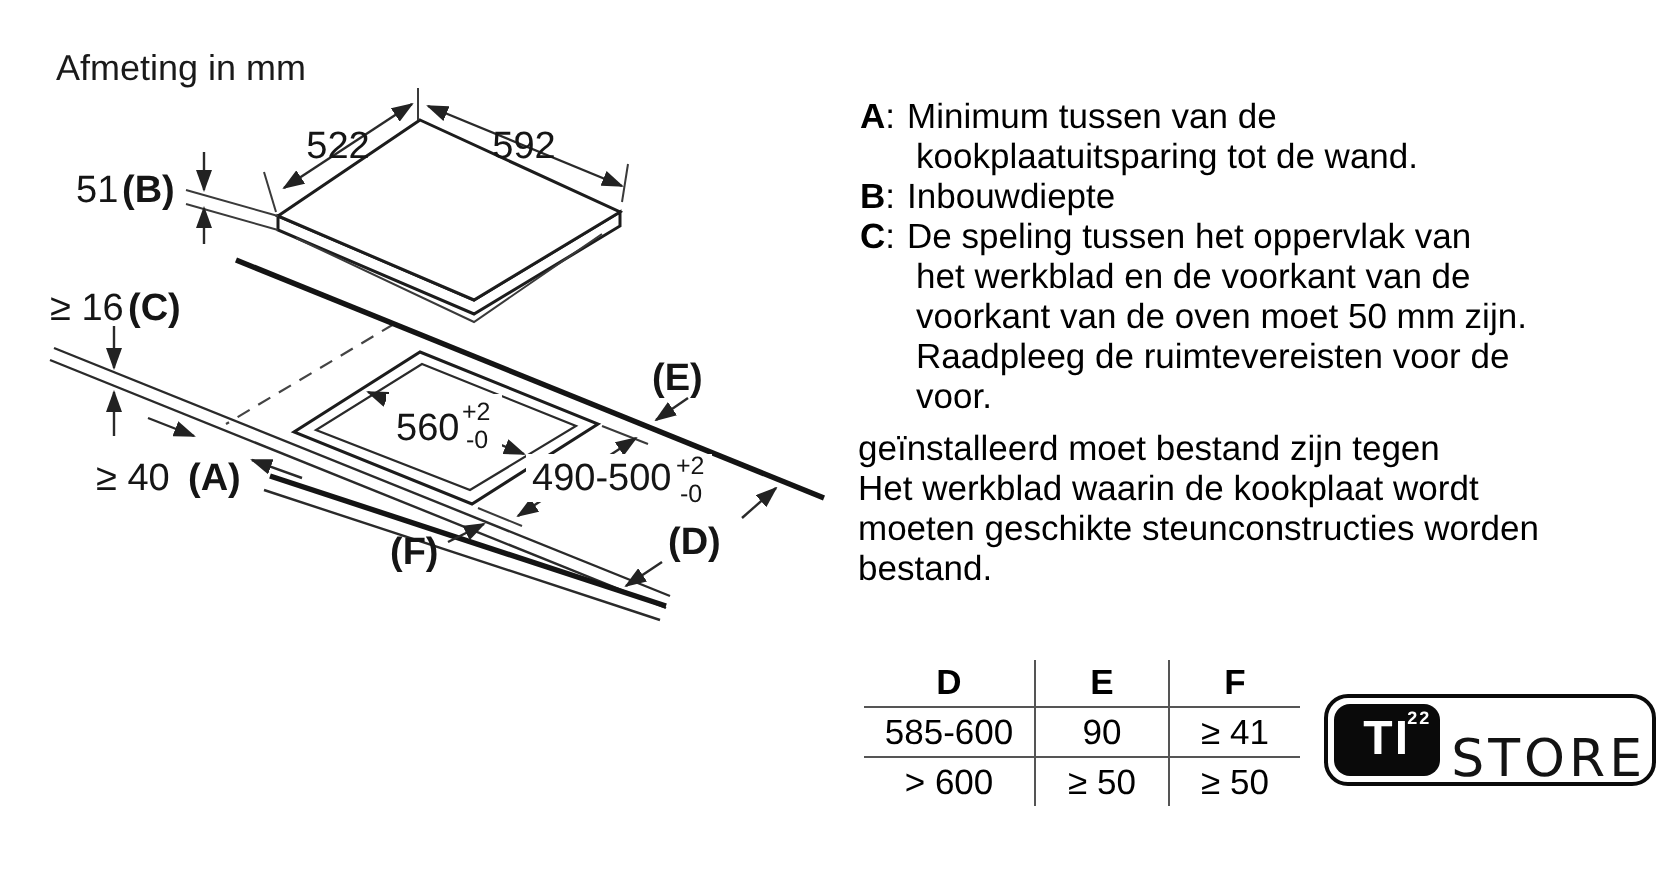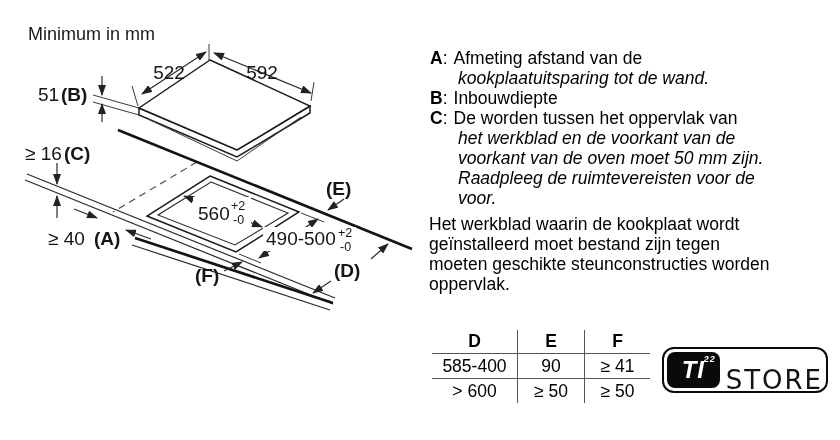--- a/index.html
+++ b/index.html
@@ -12,50 +12,50 @@
   #diagram text.tol{font-size:12.5px;}
   .ln{stroke:#2a2a2a;stroke-width:1.2;fill:none;}
   .ln-thin{stroke:#3a3a3a;stroke-width:1;fill:none;}
   .ln-thick{stroke:#141414;stroke-width:2.7;fill:none;}
   .shape{stroke:#1c1c1c;stroke-width:1.5;fill:#ffffff;}
   .shape2{stroke:#2a2a2a;stroke-width:1.1;fill:none;}
   .dash{stroke:#444;stroke-width:1.1;fill:none;stroke-dasharray:7 5;}
 
   #notes{position:absolute;left:430px;top:48px;width:400px;font-size:17.5px;line-height:20px;color:#000;}
   .note-line{white-space:nowrap;}
-  .note-cont{padding-left:28px;font-style:italic;}
+  .note-cont{padding-left:28px;}
   .nkey{font-weight:bold;}
   .nsep{margin-right:6px;}
   #paragraph{position:absolute;left:429px;top:214px;width:400px;font-size:17.5px;line-height:20px;color:#000;}
 
   #spec-table{position:absolute;left:432px;top:330px;border-collapse:collapse;
               font-size:17.5px;color:#000;text-align:center;table-layout:fixed;}
   #spec-table th{font-weight:bold;border-bottom:1.5px solid #555;height:23px;padding:0;}
   #spec-table td{height:24px;padding:0;}
   #spec-table tbody tr.r1 td{border-bottom:1.5px solid #555;}
   #spec-table th.c2,#spec-table td.c2,
   #spec-table th.c3,#spec-table td.c3{border-left:1.5px solid #555;}
   .wd{width:85px;}.we{width:66px;}.wf{width:65px;}
 
   #logo{position:absolute;left:662px;top:347px;width:166px;height:46px;box-sizing:border-box;
         border:2.5px solid #0a0a0a;border-radius:12px;background:#fff;
         display:flex;align-items:center;padding:3px;}
   #logo-badge{position:relative;width:53px;height:100%;background:#0a0a0a;border-radius:8px;
               display:flex;align-items:center;justify-content:center;color:#fff;
-              font-weight:bold;font-size:24px;letter-spacing:1px;font-style:italic;}
+              font-weight:bold;font-size:24px;letter-spacing:1px;}
   #logo-sup{position:absolute;top:2px;right:4px;font-size:9px;font-weight:bold;color:#fff;margin-left:11px;}
   #logo-text{margin-left:6px;font-size:26px;font-weight:500;letter-spacing:2px;color:#131313;
              font-family:"DejaVu Sans",sans-serif;margin-top:20px;}
 </style>
 </head>
 <body>
 
 <div id="page">
 
-  <div id="title">Minimum in mm</div>
+  <div id="title">Afmeting in mm</div>
 
   <svg id="diagram" width="430" height="330" viewBox="0 0 430 330">
     <defs>
       <marker id="arrF" markerUnits="userSpaceOnUse" markerWidth="11" markerHeight="8" refX="10" refY="4" orient="auto">
         <path d="M0,0 L11,4 L0,8 Z" fill="#222"></path>
       </marker>
       <marker id="arrR" markerUnits="userSpaceOnUse" markerWidth="11" markerHeight="8" refX="1" refY="4" orient="auto">
         <path d="M11,0 L0,4 L11,8 Z" fill="#222"></path>
       </marker>
     </defs>
@@ -151,53 +151,53 @@
     </g>
 
     <g>
       <line class="ln" x1="224" y1="271" x2="242" y2="262" marker-end="url(#arrF)"></line>
       <text class="b" x="195" y="282">(F)</text>
     </g>
   </svg>
 
   <div id="notes">
     <div class="note">
-      <div class="note-line"><span class="nkey">A</span><span class="nsep">:</span><span>Afmeting afstand van de</span></div>
+      <div class="note-line"><span class="nkey">A</span><span class="nsep">:</span><span>Minimum tussen van de</span></div>
       <div class="note-line note-cont">kookplaatuitsparing tot de wand.</div>
     </div>
     <div class="note">
       <div class="note-line"><span class="nkey">B</span><span class="nsep">:</span><span>Inbouwdiepte</span></div>
     </div>
     <div class="note">
-      <div class="note-line"><span class="nkey">C</span><span class="nsep">:</span><span>De worden tussen het oppervlak van</span></div>
+      <div class="note-line"><span class="nkey">C</span><span class="nsep">:</span><span>De speling tussen het oppervlak van</span></div>
       <div class="note-line note-cont">het werkblad en de voorkant van de</div>
       <div class="note-line note-cont">voorkant van de oven moet 50 mm zijn.</div>
       <div class="note-line note-cont">Raadpleeg de ruimtevereisten voor de</div>
       <div class="note-line note-cont">voor.</div>
     </div>
   </div>
 
   <div id="paragraph">
+    <div class="note-line">geïnstalleerd moet bestand zijn tegen</div>
     <div class="note-line">Het werkblad waarin de kookplaat wordt</div>
-    <div class="note-line">geïnstalleerd moet bestand zijn tegen</div>
     <div class="note-line">moeten geschikte steunconstructies worden</div>
-    <div class="note-line">oppervlak.</div>
+    <div class="note-line">bestand.</div>
   </div>
 
   <table id="spec-table">
     <thead>
       <tr>
         <th class="wd">D</th>
         <th class="we c2">E</th>
         <th class="wf c3">F</th>
       </tr>
     </thead>
     <tbody>
       <tr class="r1">
-        <td>585-400</td>
+        <td>585-600</td>
         <td class="c2">90</td>
         <td class="c3">≥ 41</td>
       </tr>
       <tr>
         <td>&gt; 600</td>
         <td class="c2">≥ 50</td>
         <td class="c3">≥ 50</td>
       </tr>
     </tbody>
   </table>

